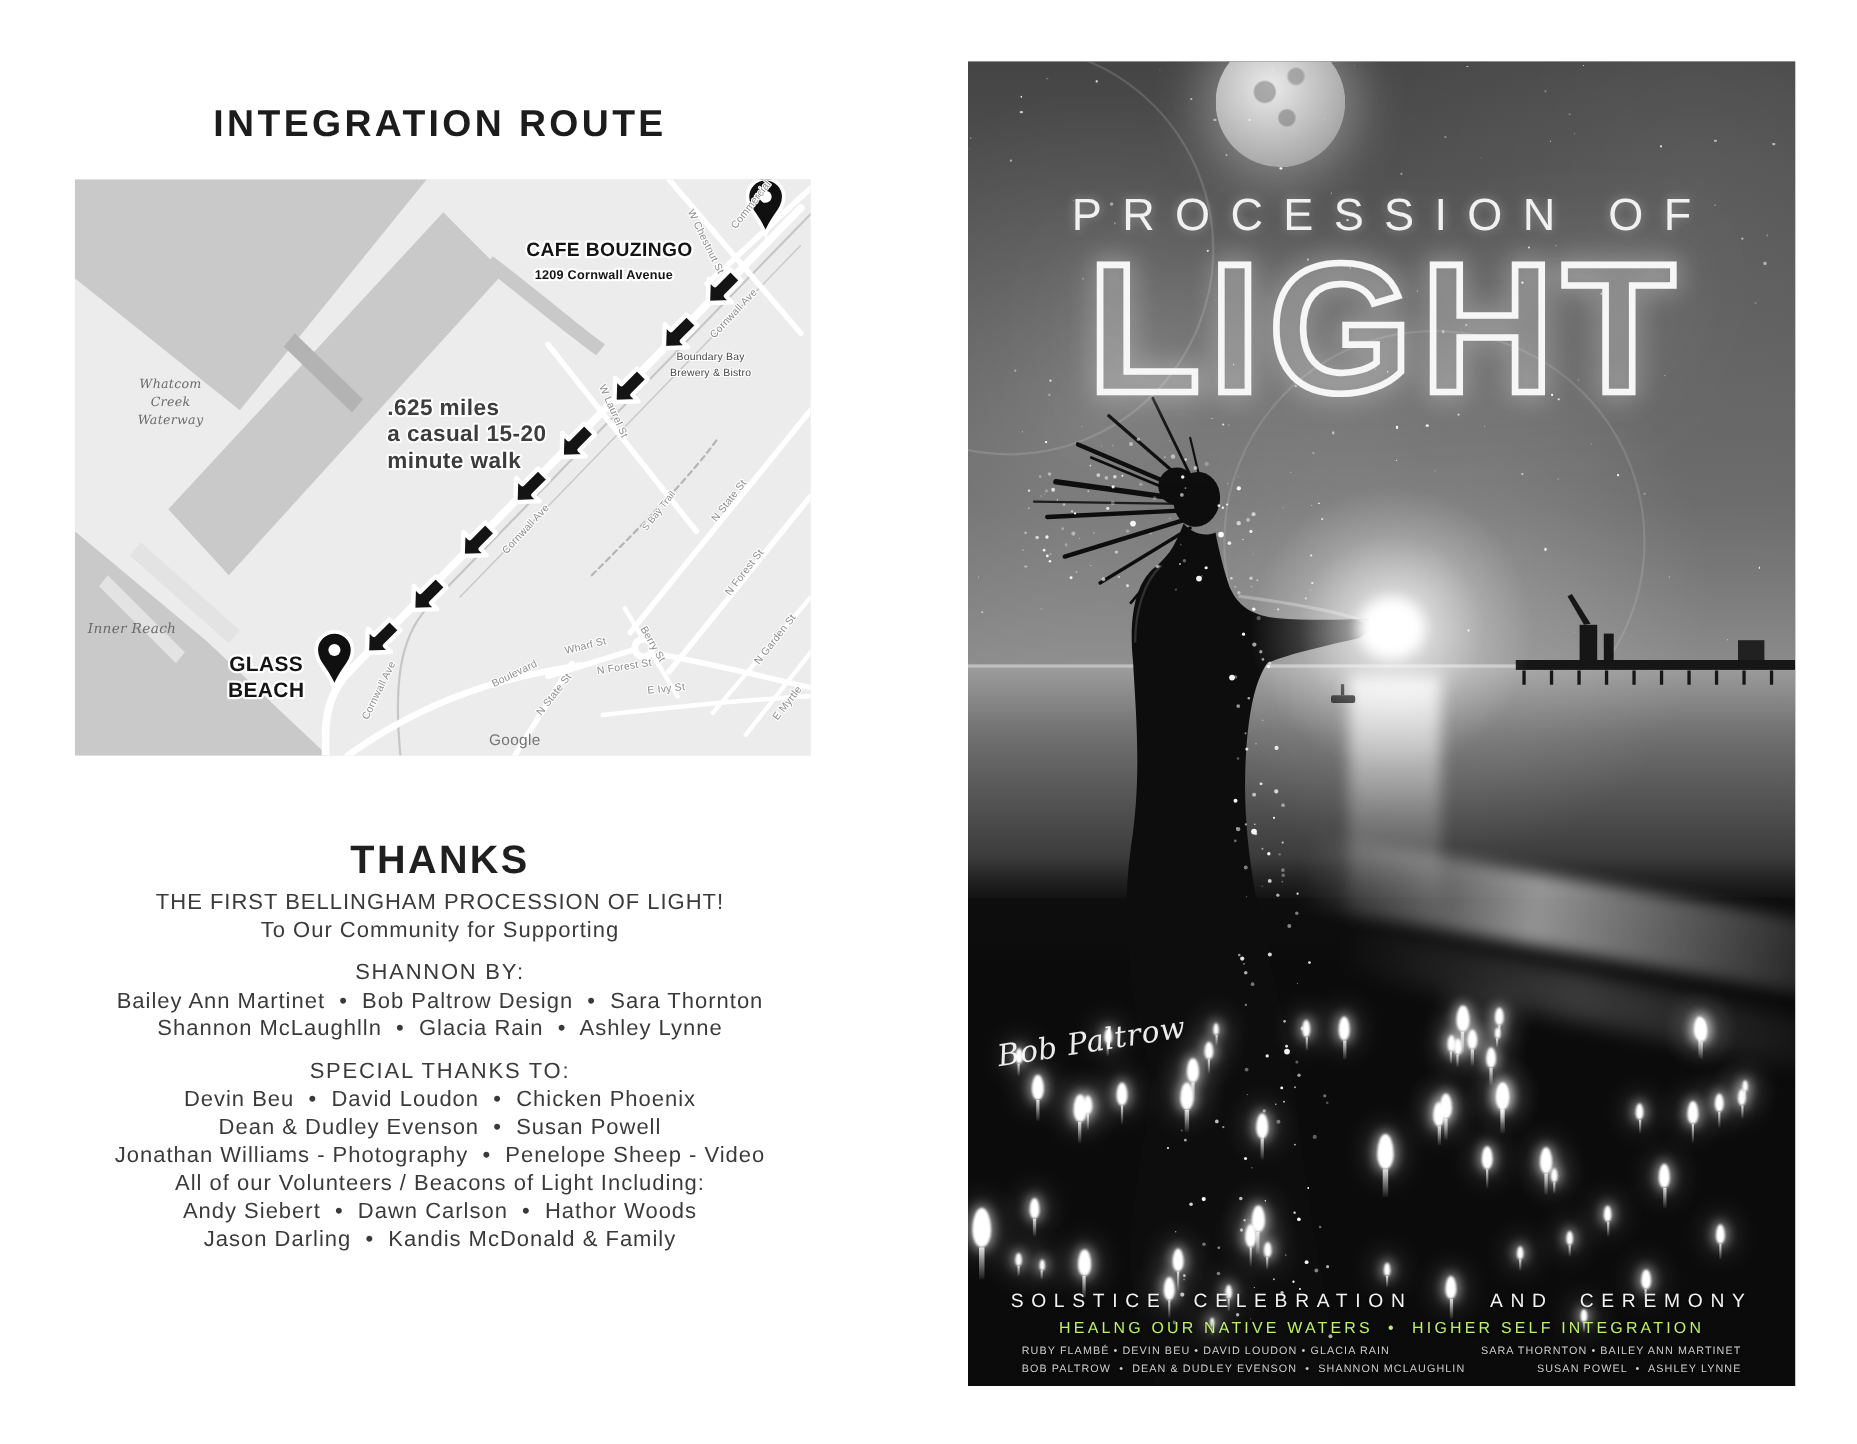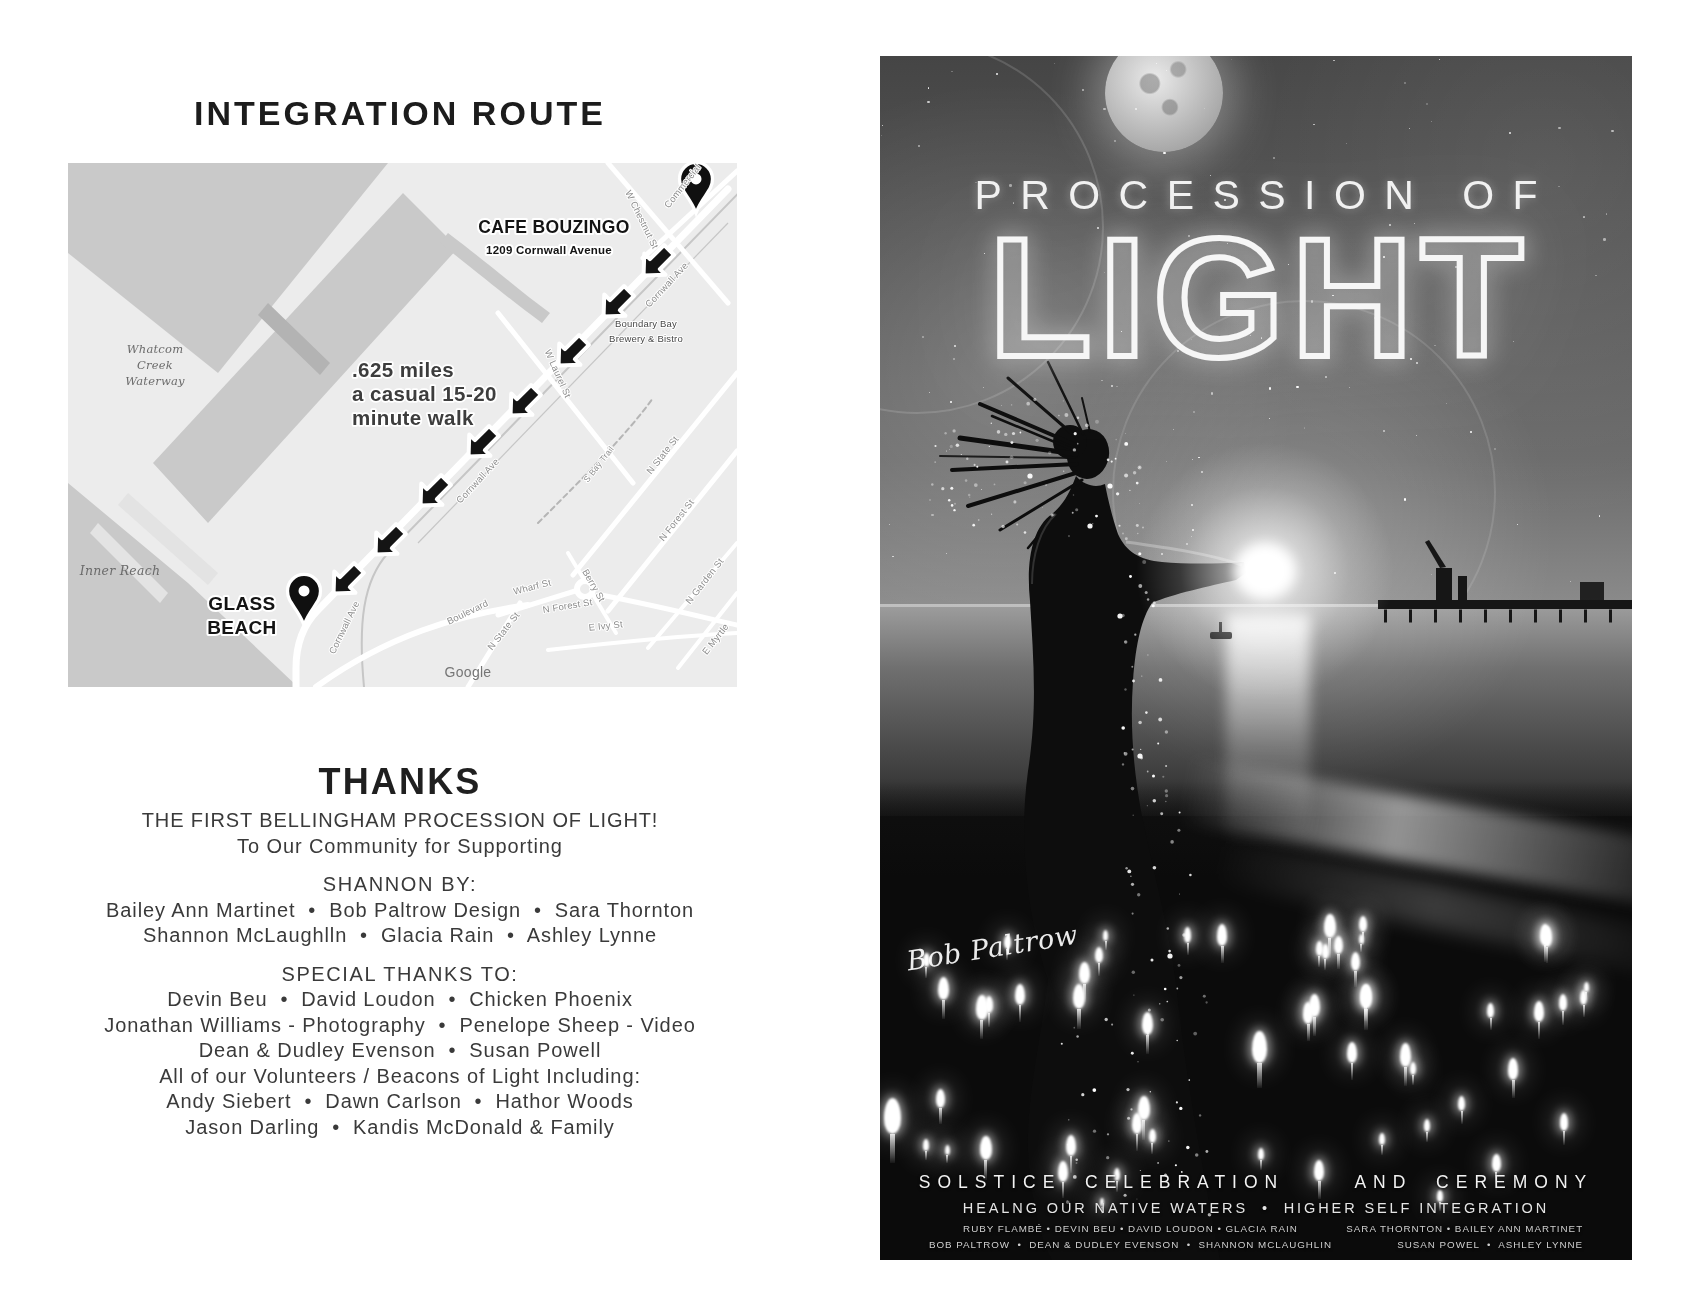--- a/index.html
+++ b/index.html
@@ -65,25 +65,25 @@
   .title-top{position:absolute;left:0;top:116px;width:100%;text-align:center;white-space:nowrap;
     font-size:41px;font-weight:300;letter-spacing:.45em;text-indent:.45em;color:#f1f1f1;
     text-shadow:0 0 10px rgba(255,255,255,.35);}
   .title-main{position:absolute;left:0;top:150px;width:100%;text-align:center;white-space:nowrap;
     font-size:168px;font-weight:700;letter-spacing:.045em;text-indent:.045em;line-height:1.1;
     color:rgba(255,255,255,.05);-webkit-text-stroke:6px #f6f6f6;
     filter:drop-shadow(0 0 12px rgba(255,255,255,.65)) drop-shadow(0 0 45px rgba(255,255,255,.3));}
   .pfooter{position:absolute;left:0;bottom:6px;width:100%;text-align:center;
     text-shadow:0 1px 3px rgba(0,0,0,.9);}
   .f1{font-size:17.5px;letter-spacing:.4em;white-space:pre;margin-bottom:7px;color:#f2f2f2;}
-  .f2{font-size:14.5px;letter-spacing:.2em;white-space:pre;margin-bottom:5px;color:#e5e5e5;}
+  .f2{font-size:14.5px;letter-spacing:.2em;white-space:pre;margin-bottom:5px;color:#bef264;}
   .f3{font-size:12.5px;letter-spacing:.24em;white-space:pre;margin-bottom:7px;color:#dcdcdc;}
   .fcred{display:flex;justify-content:space-between;width:87%;margin:0 auto;
     font-size:9.8px;letter-spacing:.1em;line-height:1.7;color:#cfcfcf;}
-  .fcred .colL{text-align:center;white-space:pre;}
+  .fcred .colL{text-align:left;white-space:pre;}
   .fcred .colR{text-align:right;white-space:pre;}
 </style>
 </head>
 <body>
 
 <div class="canvas">
 
   <section class="left-page">
     <h1 class="route-title">INTEGRATION ROUTE</h1>
 
@@ -205,22 +205,22 @@
       <div id="thanks-intro">
           <div class="t-body">THE FIRST BELLINGHAM PROCESSION OF LIGHT!</div>
           <div class="t-body">To Our Community for Supporting</div>
         </div>
       <div id="thanks-sections">
           <div class="t-head">SHANNON BY:</div>
           <div class="t-body">Bailey Ann Martinet  •  Bob Paltrow Design  •  Sara Thornton</div>
           <div class="t-body">Shannon McLaughlln  •  Glacia Rain  •  Ashley Lynne</div>
           <div class="t-head">SPECIAL THANKS TO:</div>
           <div class="t-body">Devin Beu  •  David Loudon  •  Chicken Phoenix</div>
+          <div class="t-body">Dean &amp; Dudley Evenson  •  Susan Powell</div>
           <div class="t-body">Jonathan Williams - Photography  •  Penelope Sheep - Video</div>
-          <div class="t-body">Dean &amp; Dudley Evenson  •  Susan Powell</div>
           <div class="t-body">All of our Volunteers / Beacons of Light Including:</div>
           <div class="t-body">Andy Siebert  •  Dawn Carlson  •  Hathor Woods</div>
           <div class="t-body">Jason Darling  •  Kandis McDonald &amp; Family</div>
         </div>
     </div>
   </section>
 
   <section class="poster">
     <div class="sky"></div>
     <div class="moon"></div>

